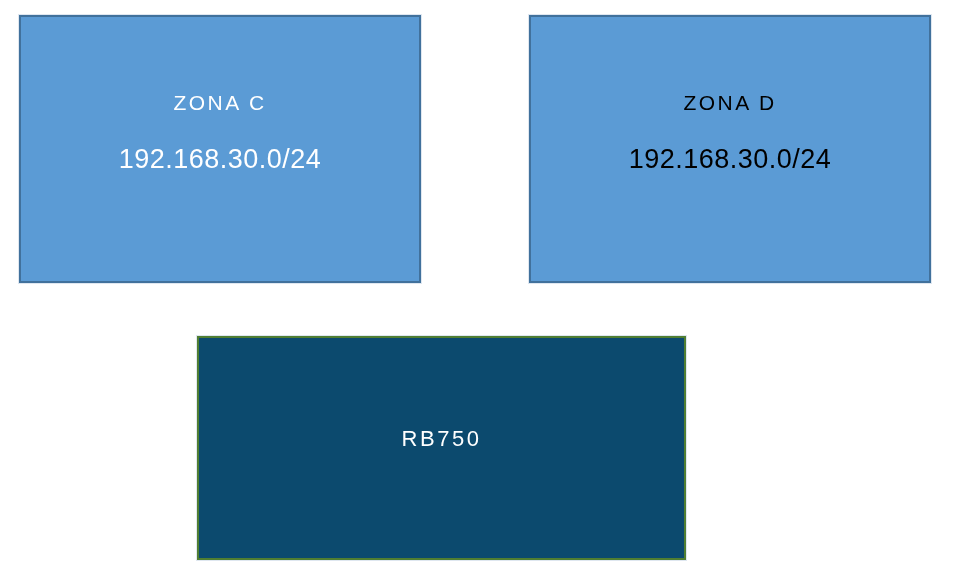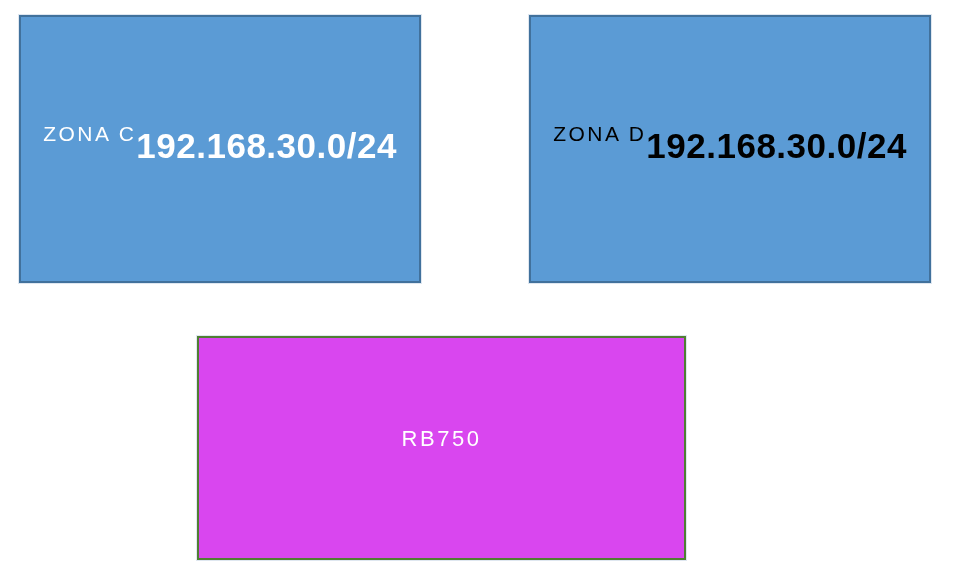--- a/index.html
+++ b/index.html
@@ -13,20 +13,21 @@
     width: 957px;
     height: 587px;
     background: #ffffff;
     overflow: hidden;
   }
   .shape {
     position: absolute;
     box-sizing: border-box;
     border: 2px solid transparent;
     display: flex;
+    flex-direction: column;
     align-items: center;
     justify-content: center;
     text-align: center;
     color: #ffffff;
   }
   
   .shape::after {
     content: "";
     position: absolute;
     inset: -3px;
@@ -42,22 +43,22 @@
   .zone-box-c { left: 19px; }
   .zone-box-d { left: 529px; }
   .zone-label {
     font-size: 21px;
     letter-spacing: 2.5px;
     line-height: 26px;
     font-weight: 400;
   }
   .zone-subnet {
     margin-top: 24px;
-    font-size: 35px;
-    font-weight: 700;
+    font-size: 27px;
+    font-weight: 400;
     letter-spacing: 0.5px;
     line-height: 38px;
   }
   .router-box {
     left: 197px;
     top: 336px;
     width: 489px;
     height: 224px;
     padding-bottom: 20px;
   }
@@ -76,17 +77,17 @@
   <div class="shape zone-box zone-box-c" style="background-color: rgb(91, 155, 213); border-color: rgb(65, 113, 156); color: rgb(255, 255, 255);">
     <div class="zone-label">ZONA C</div>
     <div class="zone-subnet">192.168.30.0/24</div>
   </div>
 
   <div class="shape zone-box zone-box-d" style="background-color: rgb(91, 155, 213); border-color: rgb(65, 113, 156); color: #000000;">
     <div class="zone-label">ZONA D</div>
     <div class="zone-subnet">192.168.30.0/24</div>
   </div>
 
-  <div class="shape router-box" style="background-color: #d946ef; border-color: rgb(80, 126, 50); color: rgb(255, 255, 255);">
+  <div class="shape router-box" style="background-color: #0c4a6e; border-color: rgb(80, 126, 50); color: rgb(255, 255, 255);">
     <div class="router-label">RB750</div>
   </div>
 
 </div>
 
 </body></html>

